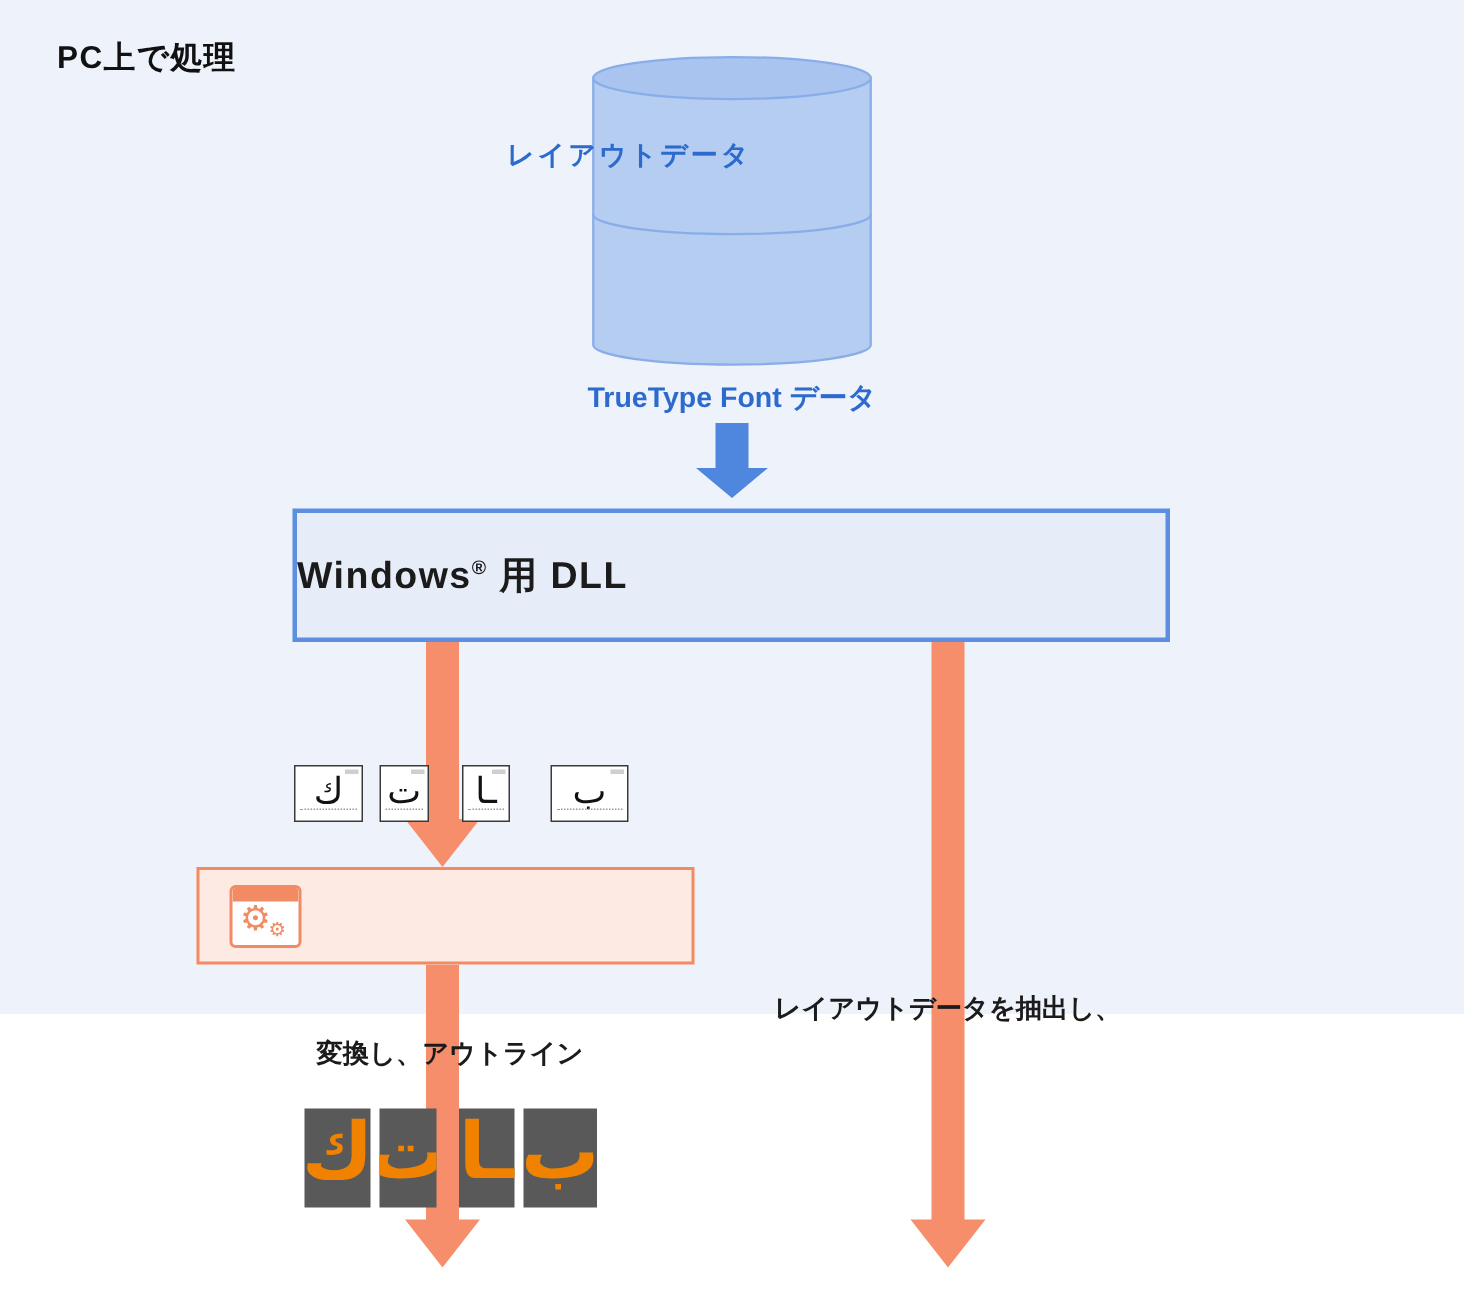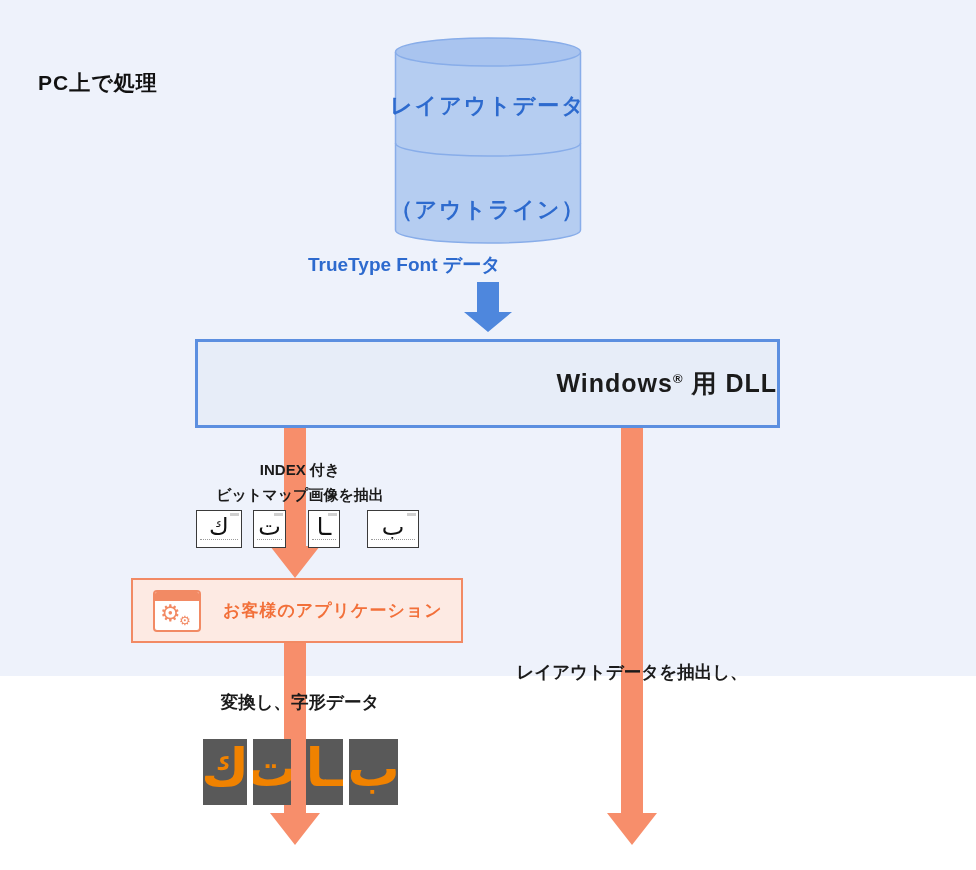--- a/index.html
+++ b/index.html
@@ -16,26 +16,26 @@
     --app-border:#f28a64;
     --app-text:#f2703a;
     --bitmap-orange:#f08200;
     --dark-box:#595959;
   }
   *{margin:0;padding:0;box-sizing:border-box;}
   body{background:#fff;font-family:"Liberation Sans","DejaVu Sans",sans-serif;}
   .canvas{position:relative;width:976px;height:870px;background:#fff;overflow:hidden;}
   .top-bg{position:absolute;left:0;top:0;width:976px;height:676px;background:var(--bg-top);z-index:0;}
   .abs{position:absolute;}
-  .page-label{left:38px;top:24px;font-size:21px;font-weight:bold;color:#111;letter-spacing:1px;z-index:3;margin-top:45px;}
+  .page-label{left:38px;top:24px;font-size:21px;font-weight:bold;color:#111;letter-spacing:1px;z-index:3;}
   .cyl-svg{left:386px;top:30px;z-index:2;}
-  .cyl-label{width:300px;left:338px;text-align:center;color:var(--blue-text);font-weight:bold;font-size:22px;letter-spacing:2px;z-index:3;}
-  .caption{width:360px;left:308px;color:var(--blue-text);font-weight:bold;font-size:19px;z-index:3;}
+  .cyl-label{width:300px;left:338px;text-align:left;color:var(--blue-text);font-weight:bold;font-size:18px;letter-spacing:2px;z-index:3;}
+  .caption{width:360px;left:308px;text-align:center;color:var(--blue-text);font-weight:bold;font-size:19px;z-index:3;}
   .arrow-svg{z-index:1;}
-  .dll-box{left:195px;top:339px;width:585px;height:89px;background:var(--dll-fill);border:3px solid var(--dll-border);display:flex;align-items:center;justify-content:flex-end;z-index:2;padding-left:22px;}
+  .dll-box{left:195px;top:339px;width:585px;height:89px;background:var(--dll-fill);border:3px solid var(--dll-border);display:flex;align-items:center;justify-content:flex-start;z-index:2;}
   .dll-text{font-size:25px;font-weight:bold;color:#1b1b1b;letter-spacing:1px;}
   .dll-text sup{font-size:13px;}
   .small-note{text-align:center;font-weight:bold;color:#1b1b1b;z-index:3;}
   .note-index{left:180px;top:457px;width:240px;font-size:15px;line-height:25px;}
   .note-left{left:160px;top:690px;width:280px;font-size:17.5px;line-height:25px;}
   .note-right{left:492px;top:660px;width:280px;font-size:17.5px;line-height:25px;}
   .glyph-box{top:510px;height:38px;background:#fff;border:1.5px solid #3a3a3a;display:flex;align-items:center;justify-content:center;z-index:2;overflow:hidden;}
   .glyph-box .glyph{font-family:"DejaVu Sans",sans-serif;font-size:24px;color:#111;line-height:1;transform:translateY(-2px);}
   .glyph-box .baseline{position:absolute;left:3px;right:3px;bottom:7px;border-top:1px dotted #9a9a9a;}
   .glyph-box .corner-mark{position:absolute;top:2px;right:2px;width:9px;height:3px;background:#cfcfcf;}
@@ -57,21 +57,20 @@
   <div class="top-bg"></div>
 
   <div class="abs page-label">PC上で処理</div>
 
   <svg class="abs cyl-svg" width="204" height="218" viewBox="0 0 204 218">
     <path d="M9.5 22 V200 a92.5 13 0 0 0 185 0 V22" style="fill:var(--cyl-fill);stroke:var(--cyl-stroke);stroke-width:1.5"></path>
     <ellipse cx="102" cy="22" rx="92.5" ry="14" style="fill:var(--cyl-top);stroke:var(--cyl-stroke);stroke-width:1.5"></ellipse>
     <path d="M9.5 113 a92.5 13 0 0 0 185 0" style="fill:none;stroke:var(--cyl-stroke);stroke-width:1.5"></path>
   </svg>
   <div class="abs cyl-label" style="top:91px;">レイアウトデータ</div>
-  <div class="abs cyl-label" style="top:195px;">（アウトライン）</div>
   <div class="abs caption" style="top:252px;">TrueType Font データ</div>
 
   <svg class="abs arrow-svg" style="left:464px;top:282px;" width="48" height="50" viewBox="0 0 48 50">
     <polygon points="13,0 35,0 35,30 48,30 24,50 0,30 13,30" style="fill:var(--arrow-blue)"></polygon>
   </svg>
 
   <div class="abs dll-box">
     <div class="dll-text"><span>Windows</span><sup>®</sup><span> 用 DLL</span></div>
   </div>
 
@@ -80,24 +79,20 @@
   </svg>
 
   <svg class="abs arrow-svg" style="left:607px;top:428px;" width="50" height="417" viewBox="0 0 50 417">
     <polygon points="14,0 36,0 36,385 50,385 25,417 0,385 14,385" style="fill:var(--arrow-orange)"></polygon>
   </svg>
 
   <svg class="abs arrow-svg" style="left:270px;top:643px;" width="50" height="202" viewBox="0 0 50 202">
     <polygon points="14,0 36,0 36,170 50,170 25,202 0,170 14,170" style="fill:var(--arrow-orange)"></polygon>
   </svg>
 
-  <div class="abs small-note note-index">
-    <div>INDEX 付き</div>
-    <div>ビットマップ画像を抽出</div>
-  </div>
 
   <div class="abs glyph-box" style="left:196px;width:46px;">
     <span class="glyph">ك</span>
     <span class="baseline"></span>
     <span class="corner-mark"></span>
   </div>
   <div class="abs glyph-box" style="left:253px;width:33px;">
     <span class="glyph">ت</span>
     <span class="baseline"></span>
     <span class="corner-mark"></span>
@@ -112,25 +107,24 @@
     <span class="baseline"></span>
     <span class="corner-mark"></span>
   </div>
 
   <div class="abs app-box">
     <div class="app-icon">
       <div class="app-icon-bar"></div>
       <span class="gear gear-big">⚙</span>
       <span class="gear gear-small">⚙</span>
     </div>
-    <div class="app-label">お客様のアプリケーション</div>
   </div>
 
   <div class="abs small-note note-left">
-    <div>変換し、字形データ</div>
+    <div>変換し、アウトライン</div>
   </div>
 
   <div class="abs small-note note-right">
     <div>レイアウトデータを抽出し、</div>
   </div>
 
   <div class="abs dark-box" style="left:203px;width:44px;">
     <span class="glyph">ك</span>
   </div>
   <div class="abs dark-box" style="left:253px;width:38px;">

